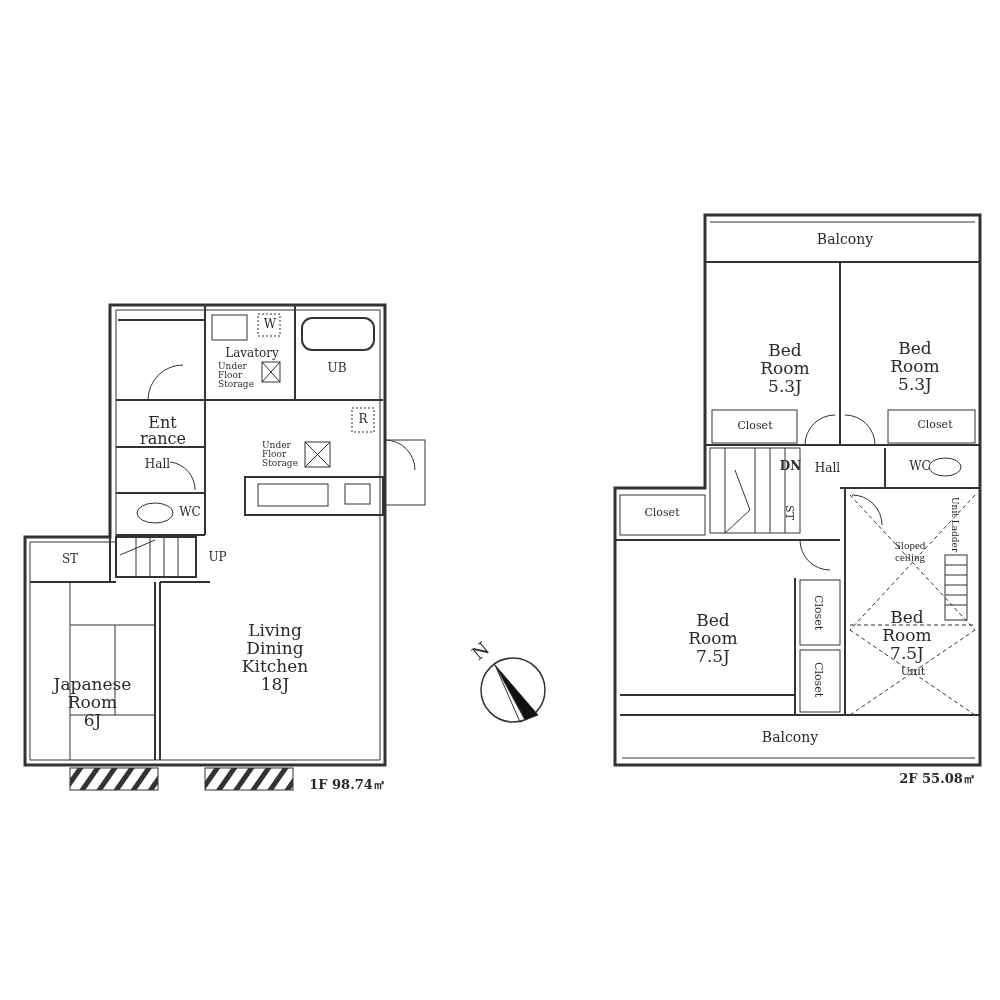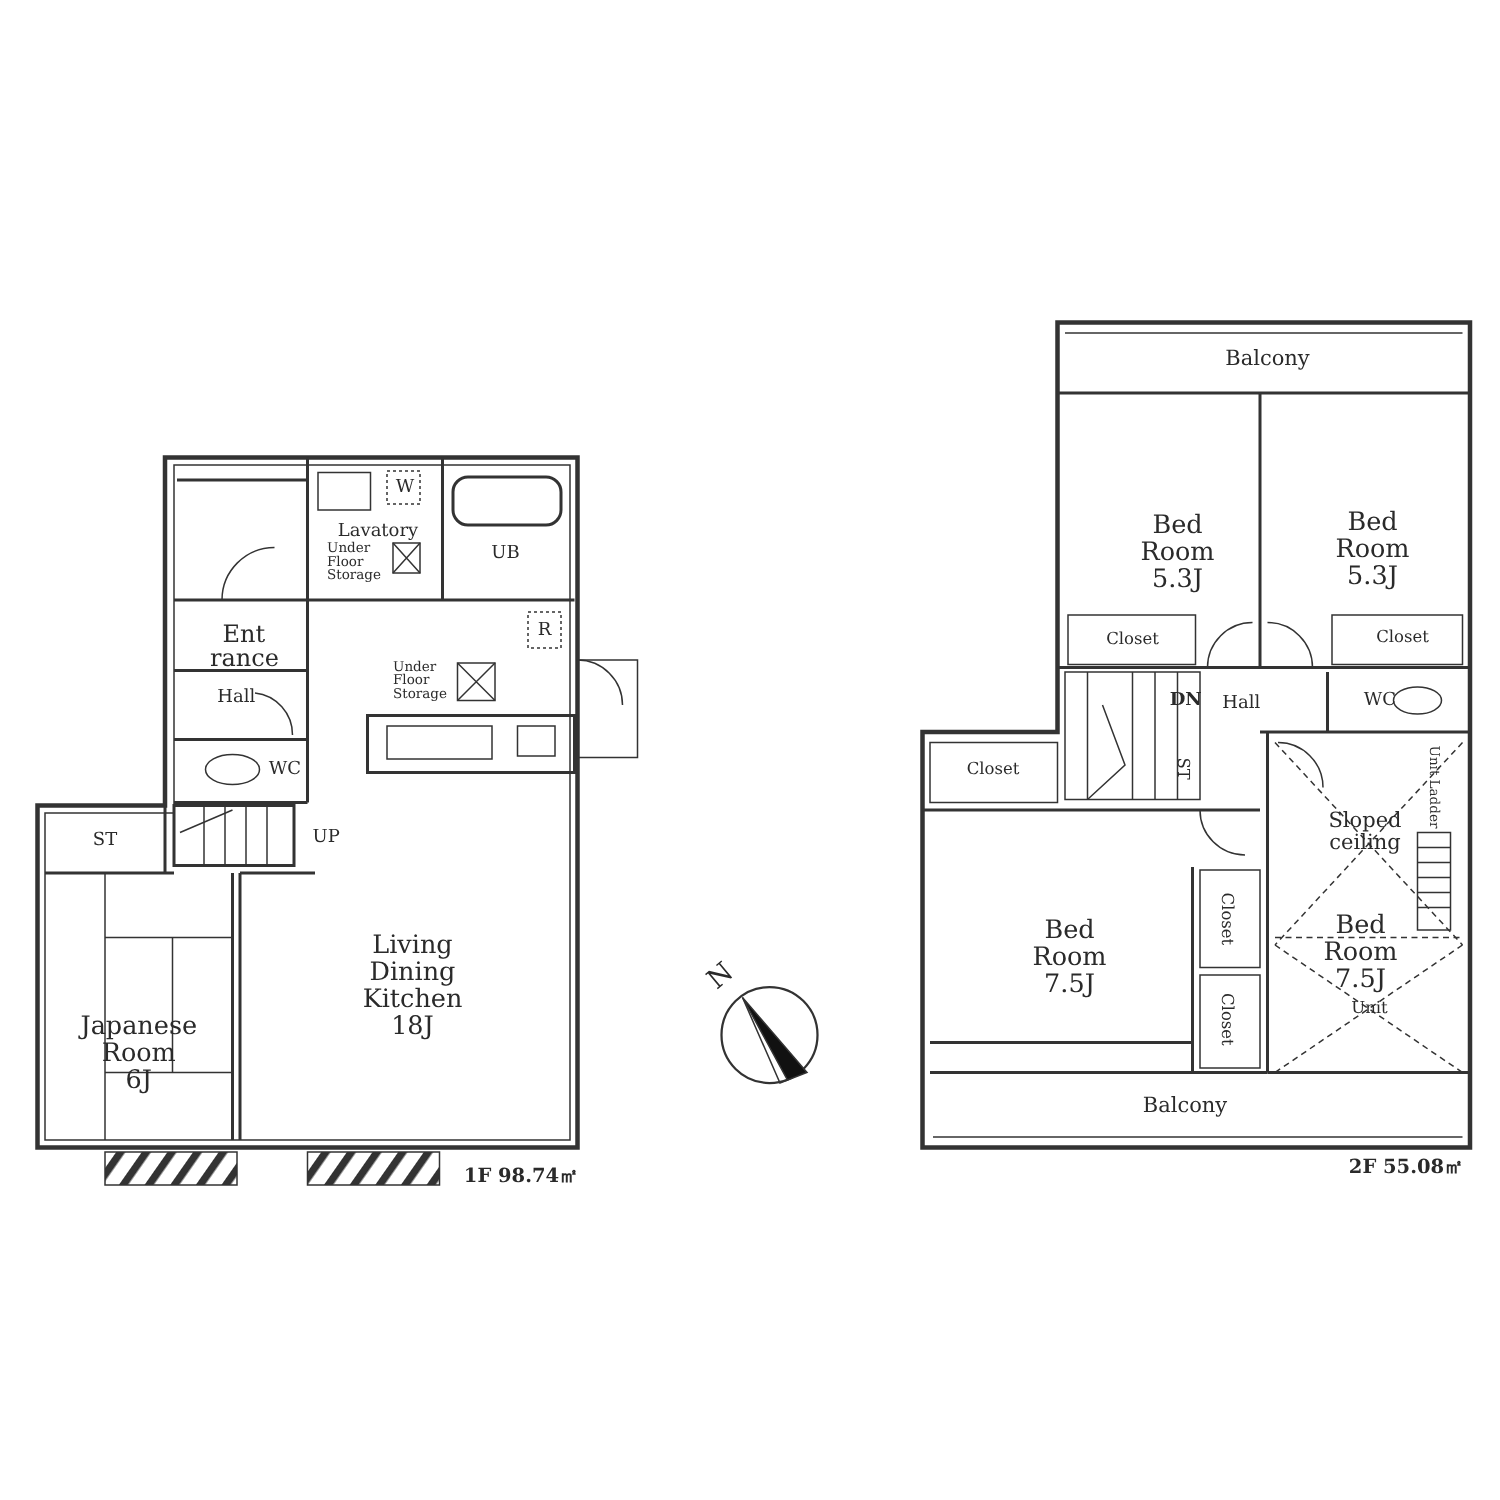--- a/index.html
+++ b/index.html
@@ -186,21 +186,21 @@
 <div class="lbl big" style="left:875px;top:316px;width:80px;">Bed
 Room
 5.3J</div>
 <div class="lbl sm" style="left:725px;top:420px;width:60px;font-size:11px;">Closet</div>
 <div class="lbl sm" style="left:905px;top:419px;width:60px;font-size:11px;">Closet</div>
 <div class="lbl sm" style="left:778px;top:460px;width:25px;font-weight:bold;">DN</div>
 <div class="lbl sm" style="left:810px;top:462px;width:35px;">Hall</div>
 <div class="lbl sm" style="left:905px;top:460px;width:30px;">WC</div>
 <div class="lbl sm" style="left:632px;top:507px;width:60px;font-size:11px;">Closet</div>
 <div class="lbl vert" style="left:783px;top:505px;">ST</div>
-<div class="lbl sm" style="left:880px;top:540px;width:60px;font-size:14px;">Sloped
+<div class="lbl sm" style="left:880px;top:540px;width:60px;font-size:11px;font-family:Liberation Serif, serif;">Sloped
 ceiling</div>
 <div class="lbl vert" style="left:950px;top:497px;font-size:9px;">Unit Ladder</div>
 <div class="lbl big" style="left:673px;top:588px;width:80px;">Bed
 Room
 7.5J</div>
 <div class="lbl big" style="left:867px;top:585px;width:80px;">Bed
 Room
 7.5J</div>
 <div class="lbl vert" style="left:812px;top:595px;">Closet</div>
 <div class="lbl vert" style="left:812px;top:662px;">Closet</div>

